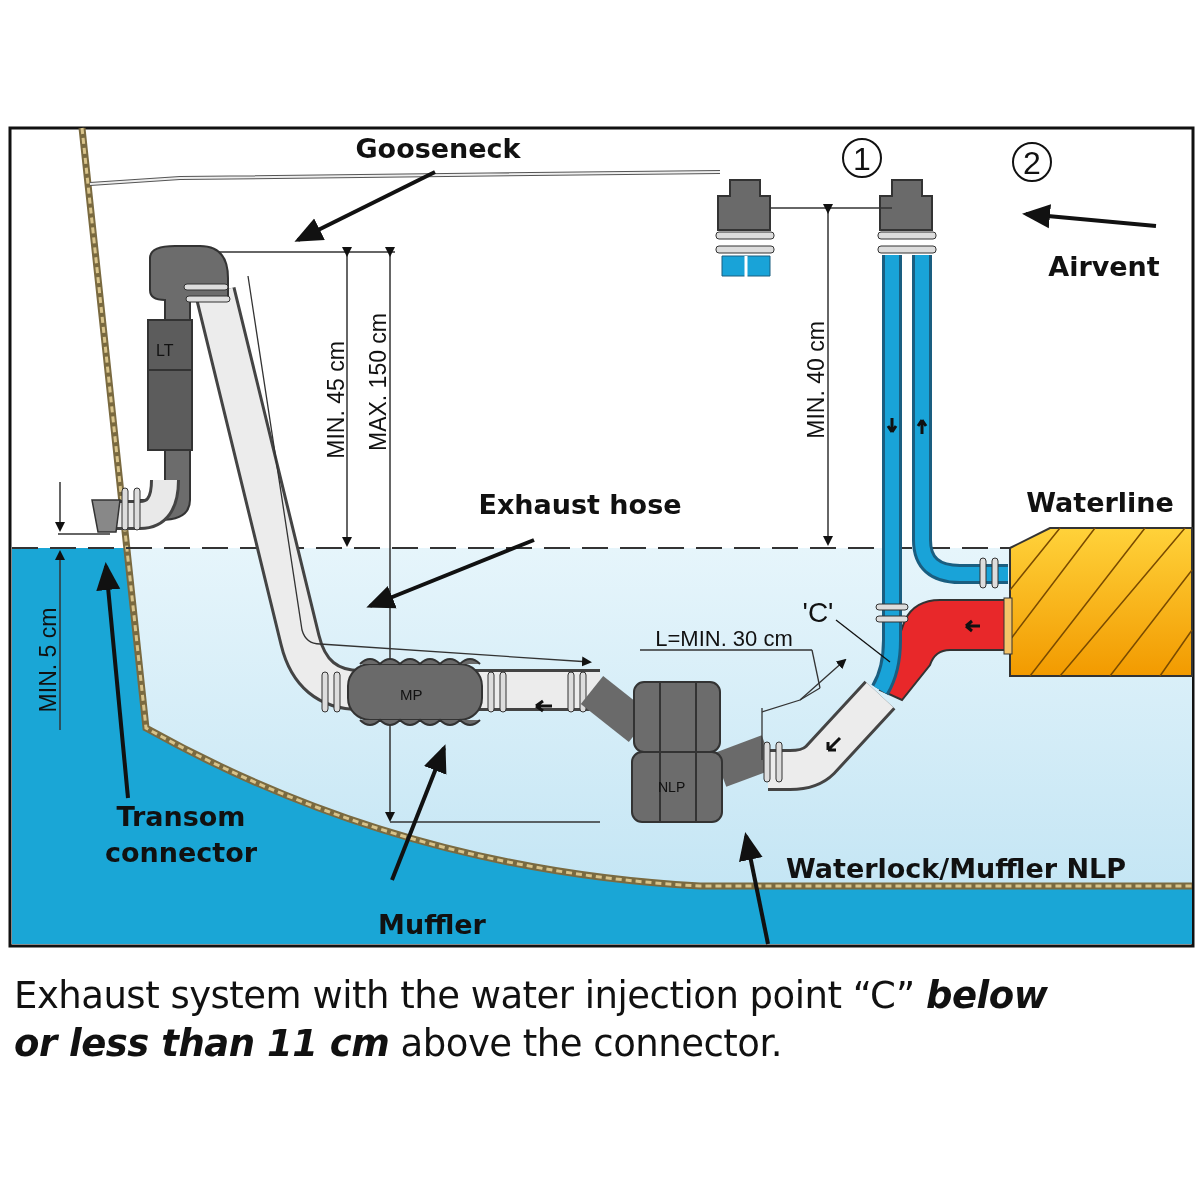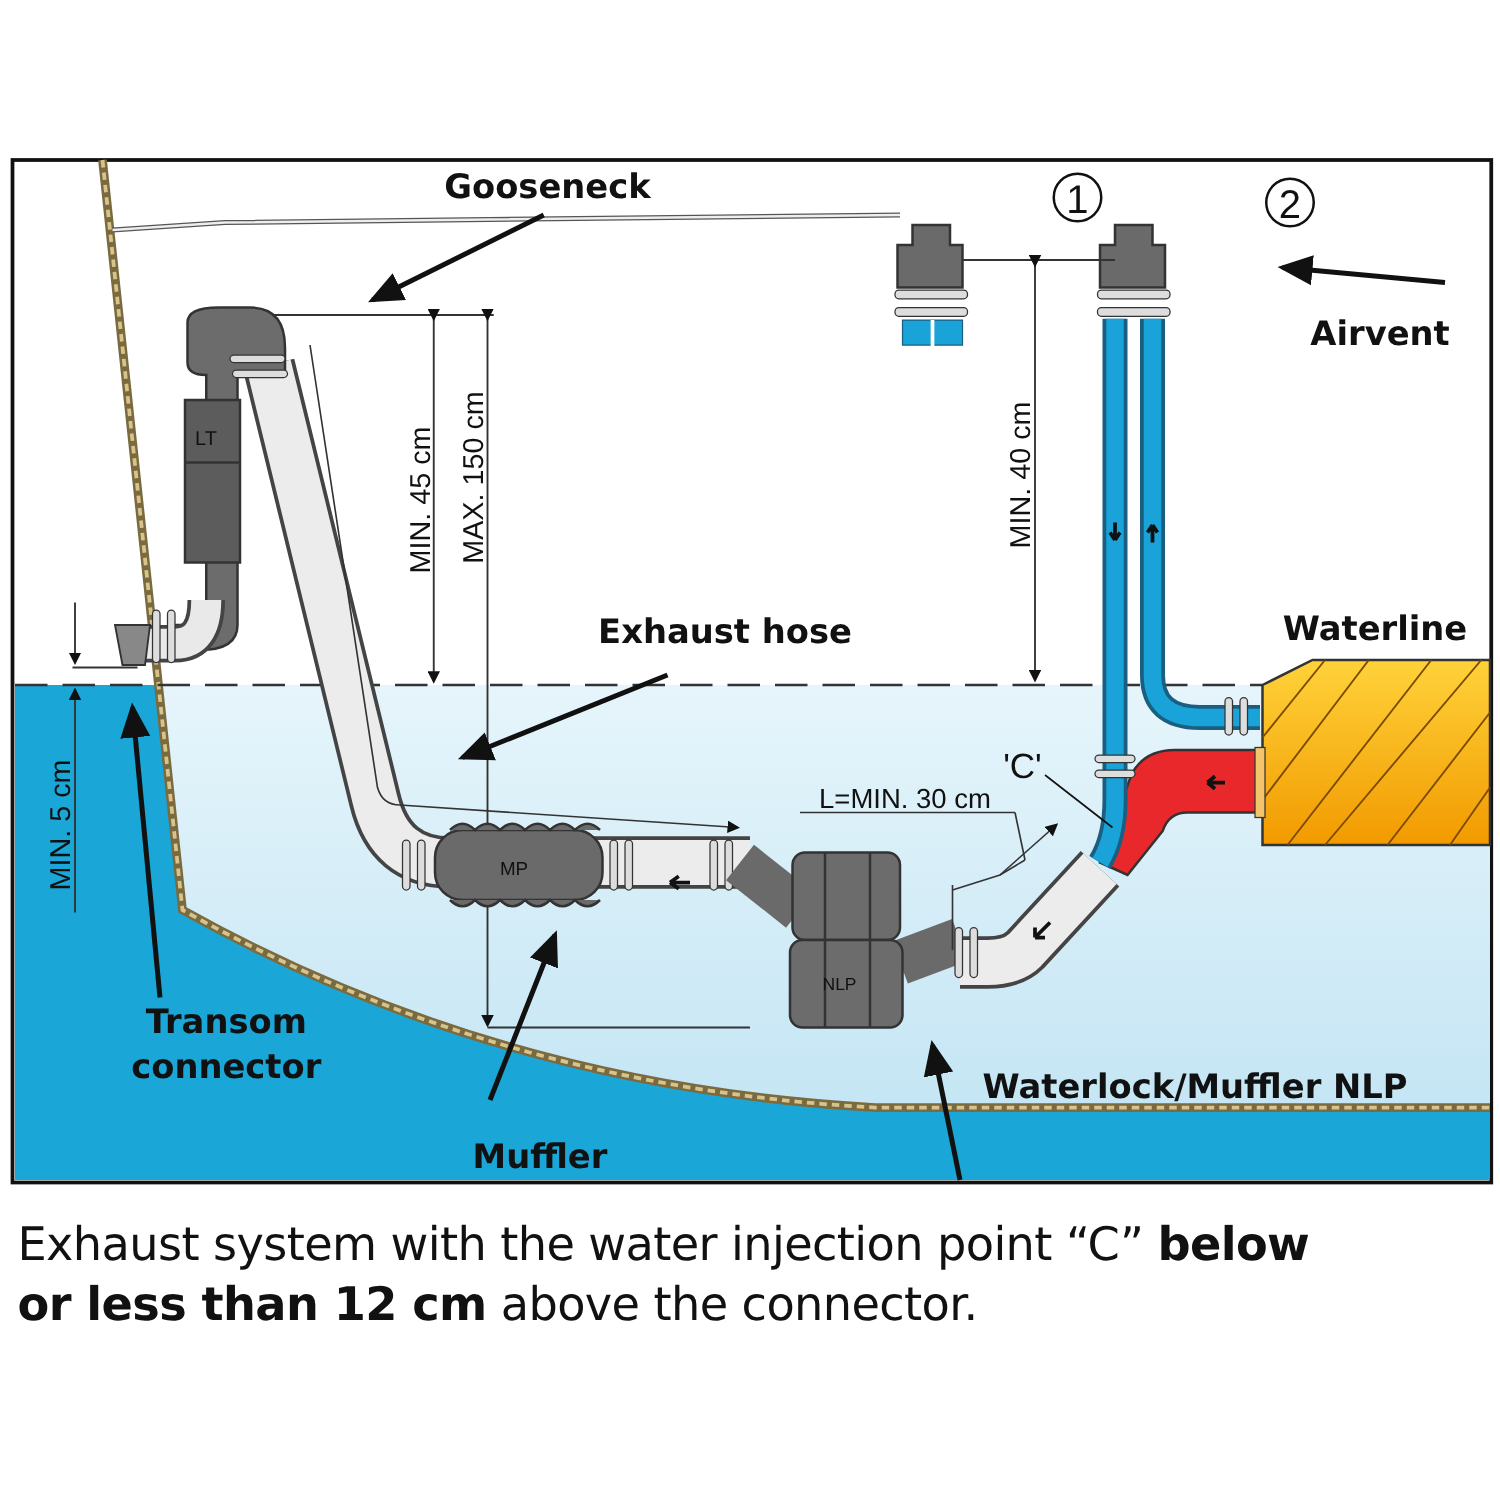--- a/index.html
+++ b/index.html
@@ -1,21 +1,21 @@
 <!DOCTYPE html>
 <html><head>
 <meta charset="utf-8">
 <style>
   html,body{margin:0;padding:0;background:#fff;}
   body{width:1200px;height:1200px;position:relative;overflow:hidden;font-family:"DejaVu Sans",sans-serif;}
   #diagram{position:absolute;left:0;top:0;width:1200px;height:960px;}
   .lbl{font-family:"DejaVu Sans",sans-serif;font-weight:bold;fill:#111;}
   .dim{font-family:"Liberation Sans",sans-serif;fill:#111;}
   .caption{position:absolute;left:14px;top:972px;width:1180px;font-family:"DejaVu Sans",sans-serif;font-size:37px;line-height:48px;color:#111;letter-spacing:-0.5px;}
-  .caption b{font-weight:bold;}
+  .caption b{font-weight:bold;font-style:italic;}
 </style>
 </head>
 <body>
 
 <svg id="diagram" viewBox="0 0 1200 960" xmlns="http://www.w3.org/2000/svg">
   <defs>
     <linearGradient id="waterGrad" x1="0" y1="0" x2="0" y2="1">
       <stop offset="0" stop-color="#e6f5fb"></stop>
       <stop offset="1" stop-color="#bfe3f3"></stop>
     </linearGradient>
@@ -172,13 +172,13 @@
   <text class="lbl" x="956" y="878" font-size="27" text-anchor="middle">Waterlock/Muffler NLP</text>
   <text class="dim" x="818" y="622" font-size="28" text-anchor="middle">'C'</text>
 
   <text class="dim" transform="translate(344,400) rotate(-90)" font-size="23" text-anchor="middle">MIN. 45 cm</text>
   <text class="dim" transform="translate(386,382) rotate(-90)" font-size="23" text-anchor="middle">MAX. 150 cm</text>
   <text class="dim" transform="translate(824,380) rotate(-90)" font-size="23" text-anchor="middle">MIN. 40 cm</text>
   <text class="dim" transform="translate(56,660) rotate(-90)" font-size="23" text-anchor="middle">MIN. 5 cm</text>
   <text class="dim" x="724" y="646" font-size="22" text-anchor="middle">L=MIN. 30 cm</text>
 </svg>
 
-<div class="caption"><span>Exhaust system with the water injection point “C” </span><b>below</b><br><b>or less than 12 cm</b><span> above the connector.</span></div>
+<div class="caption"><span>Exhaust system with the water injection point “C” </span><b>below</b><br><b>or less than 11 cm</b><span> above the connector.</span></div>
 
 </body></html>

